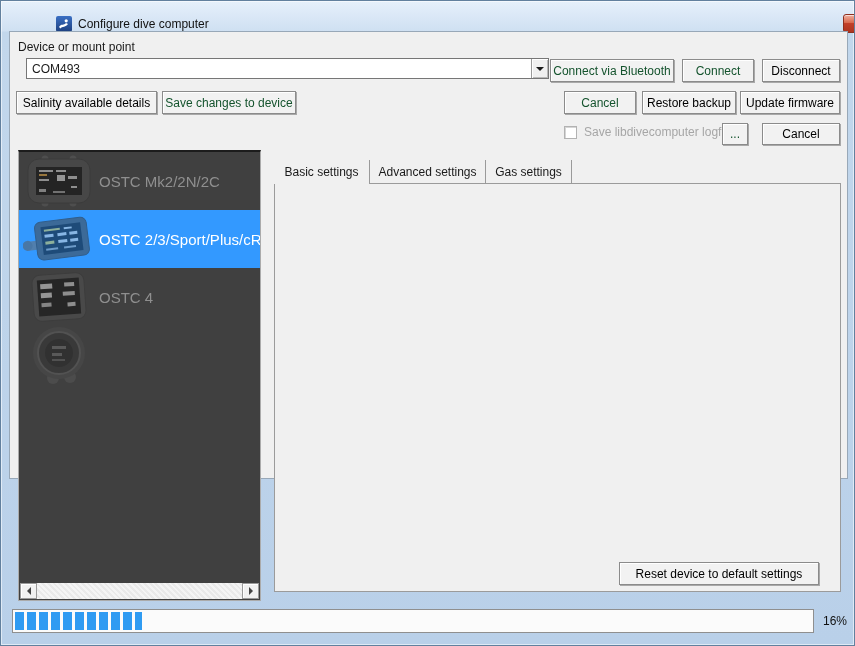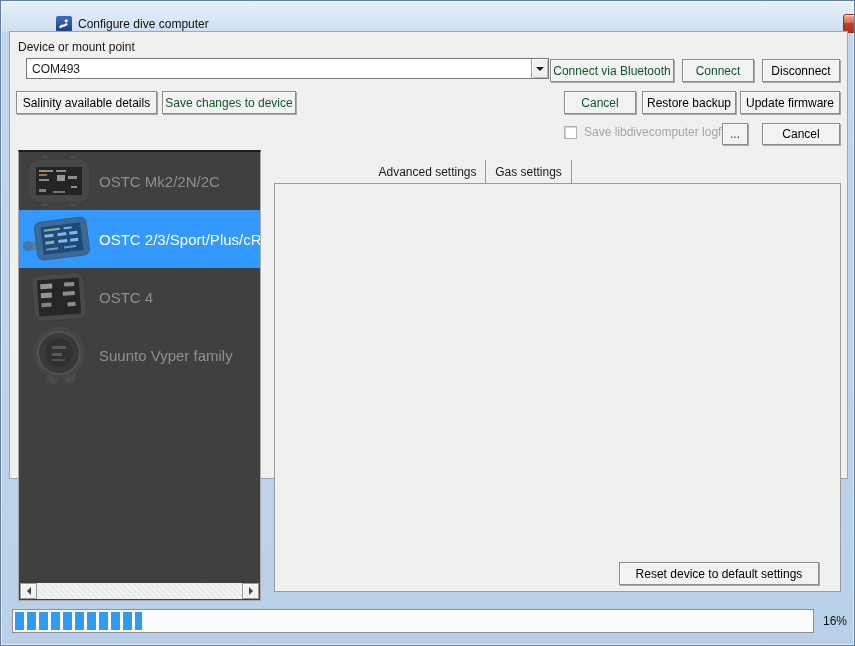--- a/index.html
+++ b/index.html
@@ -207,33 +207,33 @@
             <circle cx="25" cy="52" r="6" fill="#565656"></circle>
               <circle cx="42" cy="51" r="6" fill="#565656"></circle>
             <circle cx="31" cy="27" r="26" fill="#4b4b4b"></circle>
             <circle cx="31" cy="27" r="21" fill="#353535" stroke="#616161" stroke-width="2"></circle>
             <circle cx="31" cy="27" r="14" fill="#262626"></circle>
             <rect x="24" y="20" width="14" height="3" fill="#6f6f6f"></rect>
             <rect x="24" y="27" width="10" height="3" fill="#6f6f6f"></rect>
             <rect x="24" y="33" width="13" height="2" fill="#5f5f5f"></rect>
           </svg>
         </span>
-        <span>Suunto Vyper family</span>
       </div>
       <div class="hscroll">
         <span class="scroll-btn">
             <span class="tri-left"></span>
           </span>
         <span class="scroll-track"></span>
         <span class="scroll-btn">
             <span class="tri-right"></span>
           </span>
       </div>
     </div>
 
+    <div class="tab active" style="left:264px;width:96px;">Basic settings</div>
     <div class="tab" style="left:360px;width:116px;">Advanced settings</div>
     <div class="tab" style="left:476px;width:86px;">Gas settings</div>
 
     <div class="tabpane"></div>
 
     <div class="abs lbl" style="left:272px;top:162px;">Serial No.</div>
     <input class="tinput" style="left: 367px; top: 159px; width: 233px;" value="">
 
     <div class="abs lbl" style="left:272px;top:188px;">Custom text</div>
     <input class="tinput" style="left: 367px; top: 185px; width: 233px;" value="">

